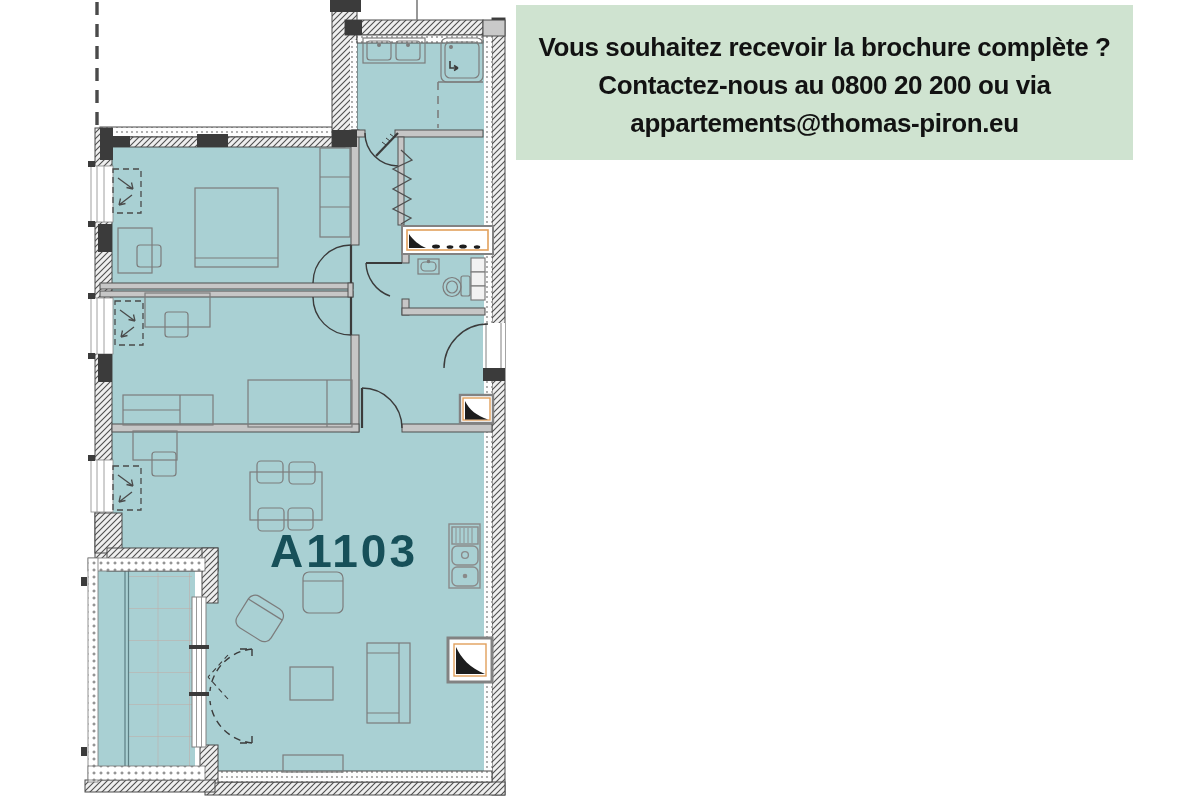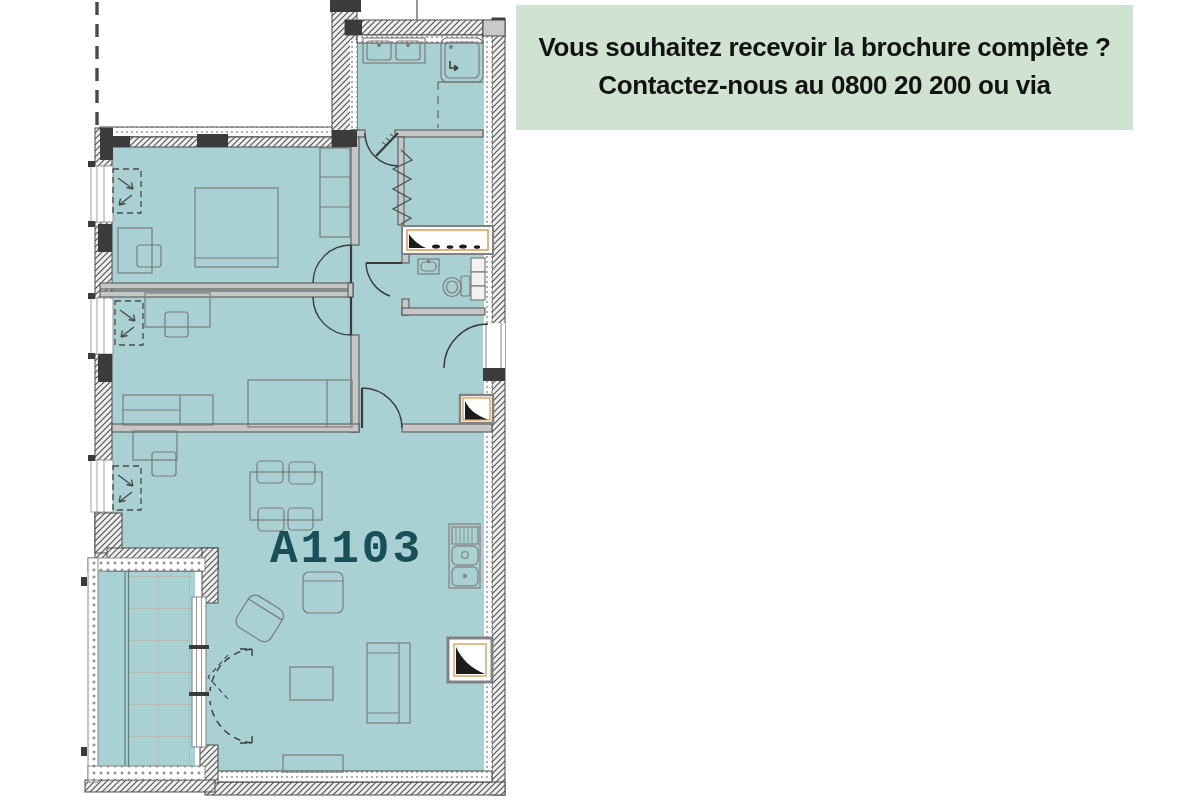--- a/index.html
+++ b/index.html
@@ -1,31 +1,31 @@
 <!DOCTYPE html>
 <html><head>
 <meta charset="utf-8">
 <style>
   html,body{margin:0;padding:0;background:#ffffff;}
   body{width:1200px;height:800px;position:relative;overflow:hidden;
        font-family:"Liberation Sans", sans-serif;}
   #stage{position:absolute;left:0;top:0;width:1200px;height:800px;}
   svg{position:absolute;left:0;top:0;}
   .banner{
-    position:absolute;left:516px;top:5px;width:617px;height:125px;
+    position:absolute;left:516px;top:5px;width:617px;height:155px;
     background:#cfe3d0;color:#121212;text-align:center;
     padding-top:23px;box-sizing:border-box;
   }
   .banner .line{
     display:block;font-weight:bold;font-size:26px;line-height:38px;
     letter-spacing:-0.4px;white-space:nowrap;
   }
   .apt-label{
     position:absolute;left:270px;top:524px;width:190px;
-    font-family:Liberation Mono, monospace;
+    font-family:Liberation Sans, sans-serif;
     font-weight:bold;font-size:46px;letter-spacing:3px;color:#175059;
     user-select:none;
   }
 </style>
 </head>
 <body>
 
 <div id="stage">
 
   <svg width="1200" height="800" viewBox="0 0 1200 800">
@@ -292,15 +292,16 @@
     </g>
 
     <path d="M97,2 V126" stroke="#4a4a4a" stroke-width="3.4" stroke-dasharray="13 9" fill="none"></path>
   </svg>
 
   <div class="apt-label">A1103</div>
 
   <div class="banner">
     <span class="line">Vous souhaitez recevoir la brochure complète ?</span>
     <span class="line">Contactez-nous au 0800 20 200 ou via</span>
+    <span class="line">appartements@thomas-piron.eu</span>
   </div>
 
 </div>
 
 </body></html>

